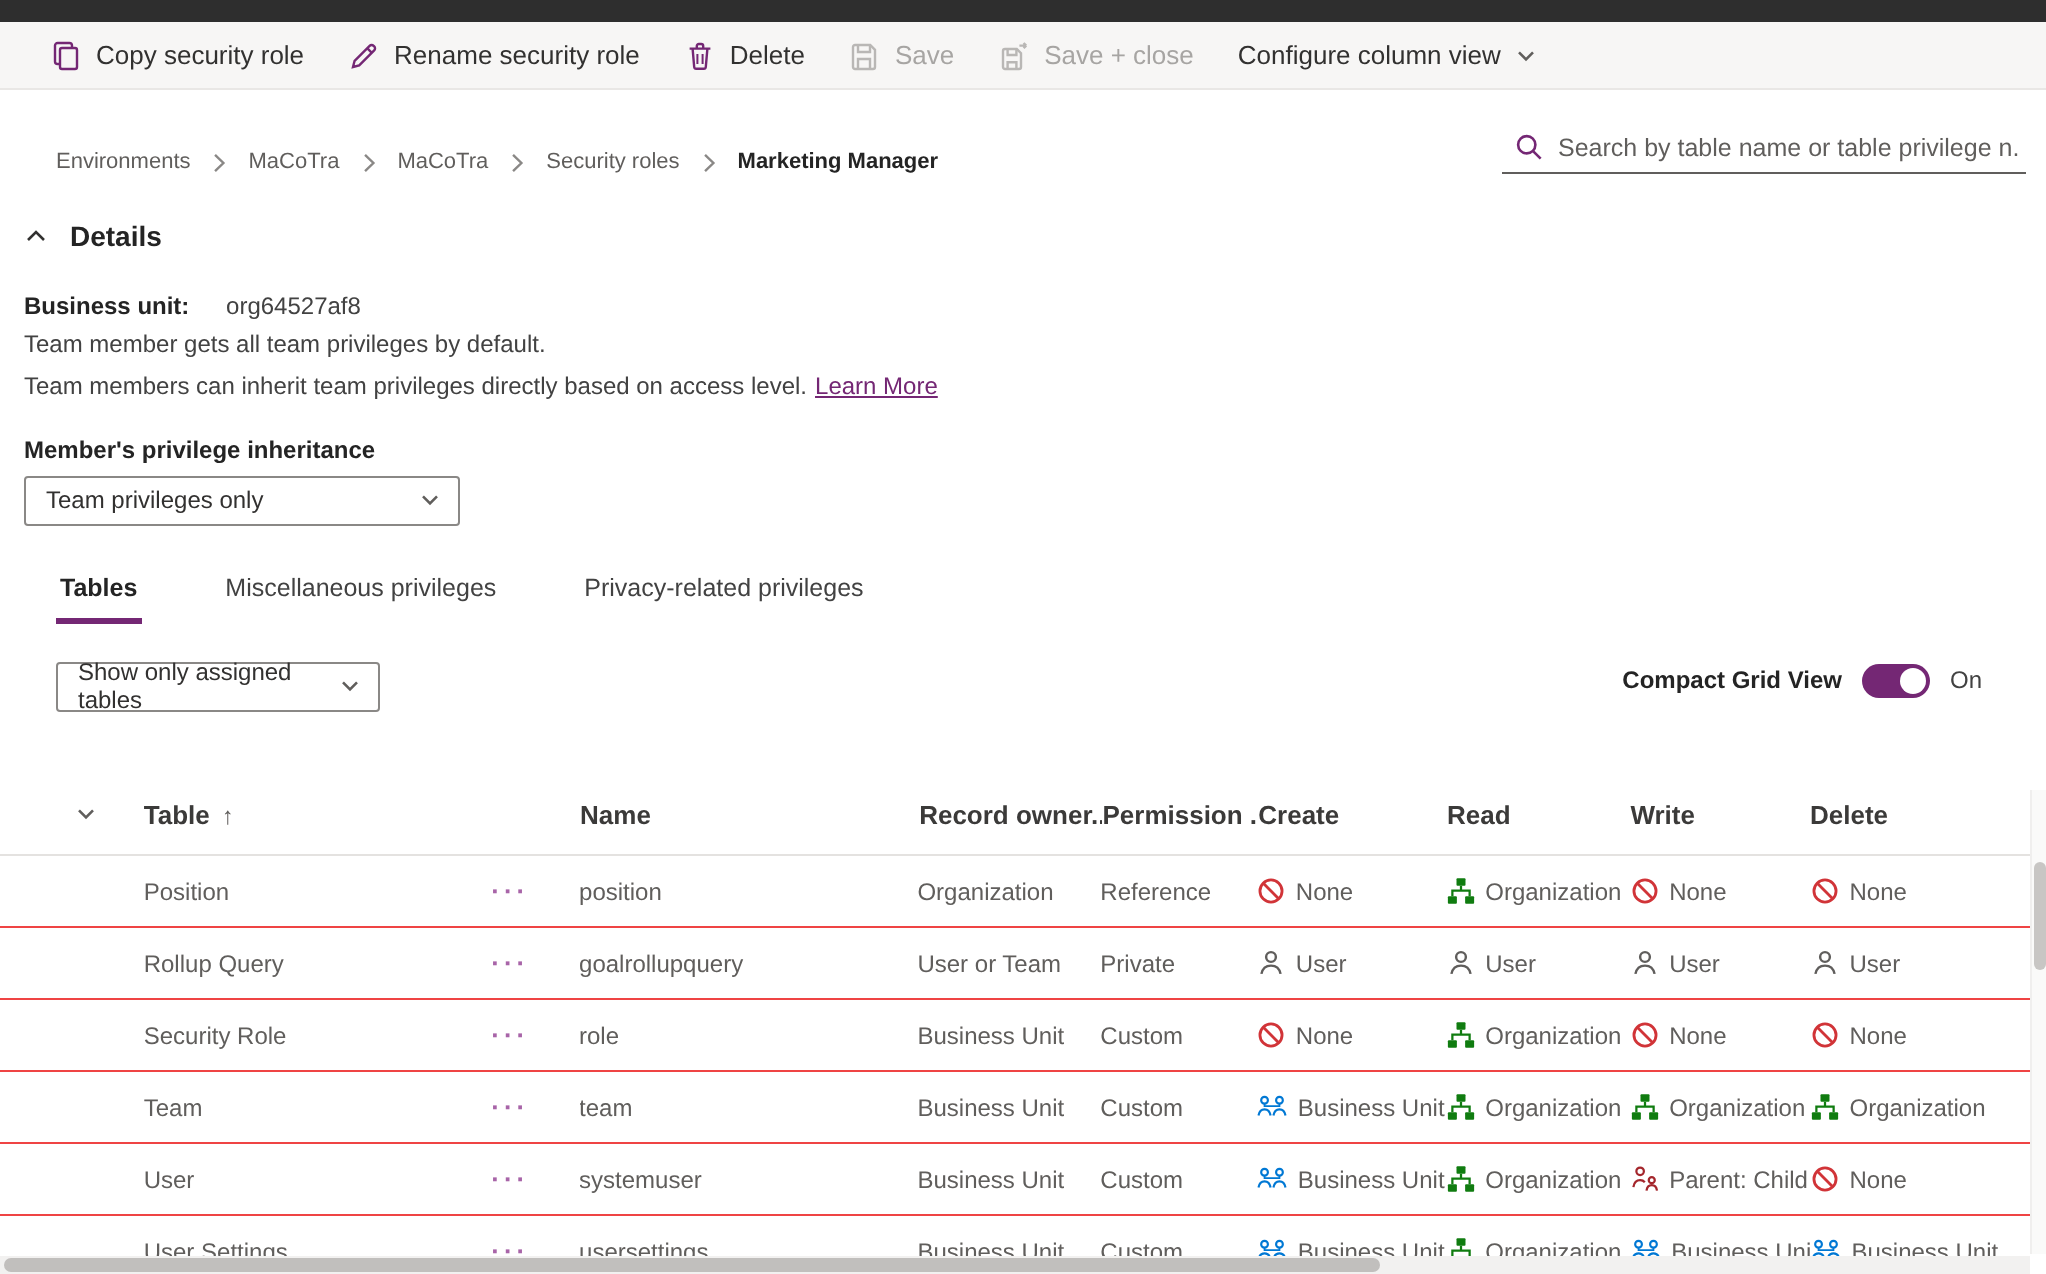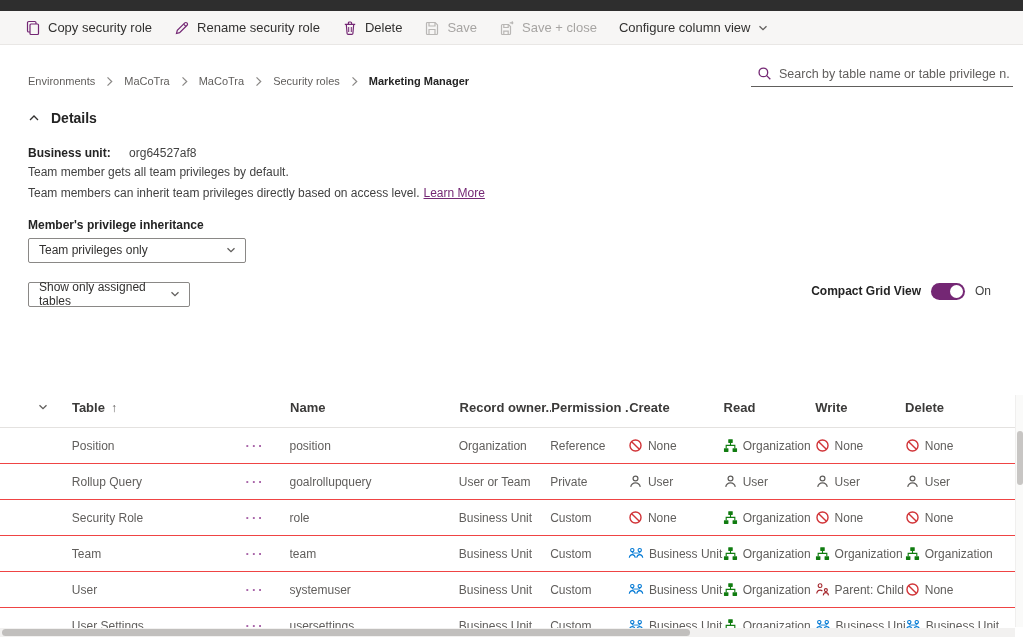--- a/index.html
+++ b/index.html
@@ -23,21 +23,21 @@
   .breadcrumb { display:flex; align-items:center; gap:9px; font-size:11px; color:#605e5c; }
   .crumb { cursor:pointer; }
   .crumb.current { font-weight:700; color:#242424; cursor:default; }
   .breadcrumb .icon.sep { color:#8a8886; }
   .search-box { width:262px; border-bottom:1px solid #605e5c; display:flex; align-items:center; gap:7px; padding:2px 4px 5px 6px; }
   .search-box .icon { color:#742774; }
   .search-box input { border:none; outline:none; background:transparent; flex:1; font-size:12.5px; font-family:inherit; color:#323130; }
   .search-box input::placeholder { color:#605e5c; opacity:1; }
 
   
-  .details { padding-left:28px; }
+  .details { padding-left:12px; }
   .details-header { margin-top:23px; display:flex; align-items:center; gap:11px; font-size:14px; font-weight:700; color:#242424; cursor:pointer; width:max-content; }
   .details-header .icon { color:#323130; }
   .business-unit { margin-top:20px; font-size:12px; }
   .bu-label { font-weight:700; margin-right:15px; color:#242424; }
   .bu-value { color:#424242; }
   .team-heading { margin-top:23px; font-size:12px; font-weight:700; color:#242424; }
   .team-line { margin-top:4px; font-size:12px; color:#424242; line-height:1.45; }
   .team-line:first-of-type { margin-top:8px; }
   .learn-more { color:#742774; text-decoration:underline; margin-left:4px; }
   .inheritance-label { margin-top:15px; font-size:12px; font-weight:700; color:#242424; }
@@ -215,20 +215,25 @@
     <div class="dropdown inheritance-dd">
       <span>Team privileges only</span>
       <span class="icon" id="inh-chevron-slot">
           <svg width="10" height="10" viewBox="0 0 10 10" fill="none" stroke="currentColor" stroke-width="1.3">
             <path d="M1.5 3.2L5 6.7l3.5-3.5"></path>
           </svg>
         </span>
     </div>
   </section>
 
+  <div class="tabs" id="tabs">
+      <div class="tab active">Tables</div>
+      <div class="tab">Miscellaneous privileges</div>
+      <div class="tab">Privacy-related privileges</div>
+    </div>
 
   <div class="filter-row">
     <div class="dropdown filter-dd">
       <span>Show only assigned tables</span>
       <span class="icon" id="filter-chevron-slot">
           <svg width="10" height="10" viewBox="0 0 10 10" fill="none" stroke="currentColor" stroke-width="1.3">
             <path d="M1.5 3.2L5 6.7l3.5-3.5"></path>
           </svg>
         </span>
     </div>

